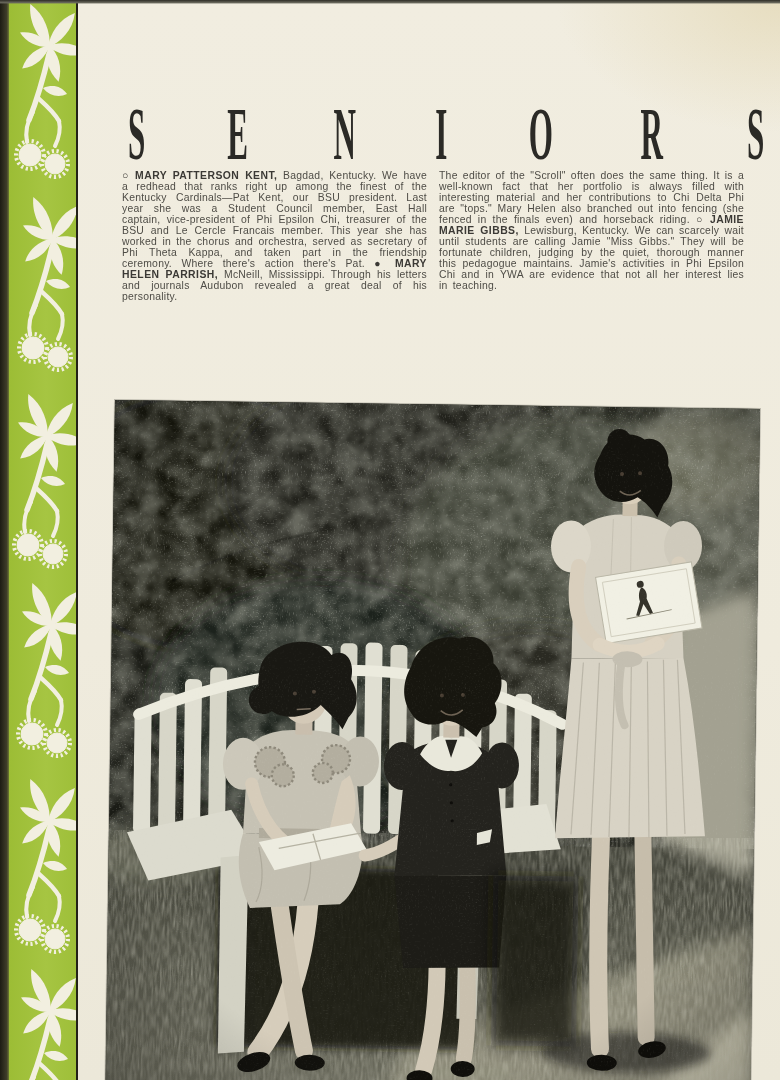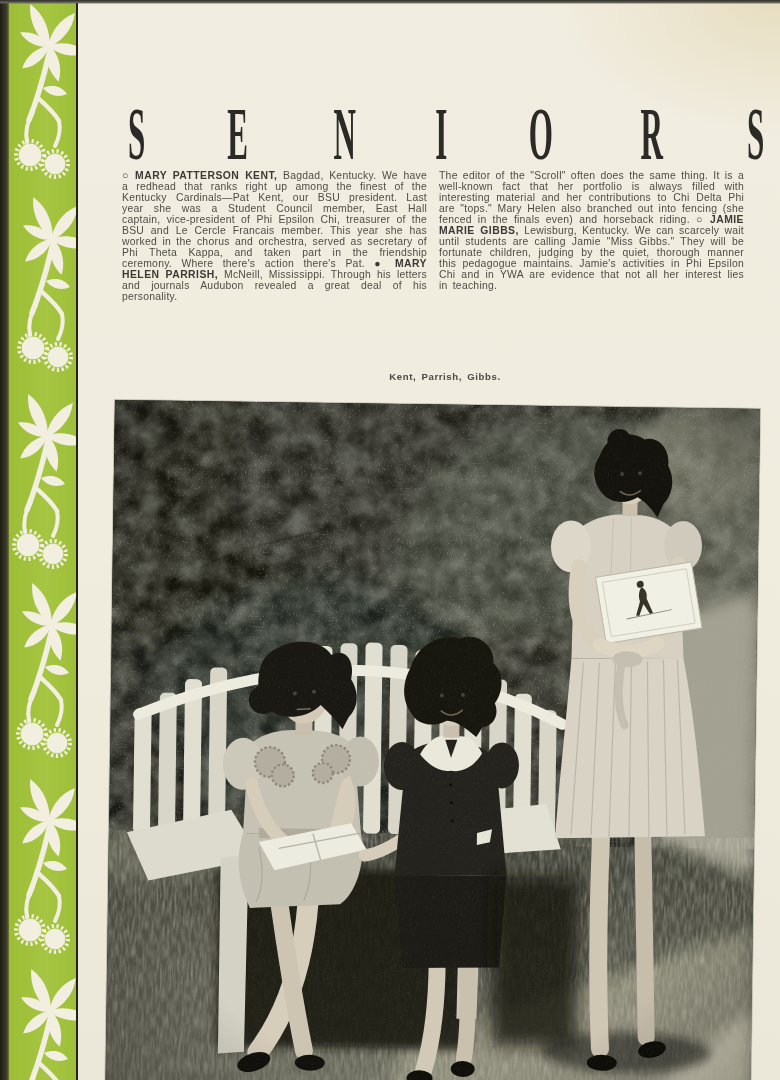--- a/index.html
+++ b/index.html
@@ -130,21 +130,20 @@
       <span class="ch">O</span>
       <span class="ch">R</span>
       <span class="ch">S</span>
     </h1>
 
   <div class="cols">
     <p class="col"><span class="bold">○ </span><span class="bold">MARY PATTERSON KENT,</span><span> Bagdad, Kentucky. We have a redhead that ranks right up among the finest of the Kentucky Cardinals—Pat Kent, our BSU president. Last year she was a Student Council member, East Hall captain, vice-president of Phi Epsilon Chi, treasurer of the BSU and Le Cercle Francais member. This year she has worked in the chorus and orchestra, served as secretary of Phi Theta Kappa, and taken part in the friendship ceremony. Where there's action there's Pat. </span><span class="bold">● MARY HELEN PARRISH,</span><span> McNeill, Mississippi. Through his letters and journals Audubon revealed a great deal of his personality.</span></p>
     <p class="col"><span>The editor of the "Scroll" often does the same thing. It is a well-known fact that her portfolio is always filled with interesting material and her contributions to Chi Delta Phi are "tops." Mary Helen also branched out into fencing (she fenced in the finals even) and horseback riding. </span><span class="bold">○ JAMIE MARIE GIBBS,</span><span> Lewisburg, Kentucky. We can scarcely wait until students are calling Jamie "Miss Gibbs." They will be fortunate children, judging by the quiet, thorough manner this pedagogue maintains. Jamie's activities in Phi Epsilon Chi and in YWA are evidence that not all her interest lies in teaching.</span></p>
   </div>
 
-  <div class="caption">Kent, Parrish, Gibbs.</div>
 
   <figure class="photo" style="margin:0" role="img" aria-label="Black-and-white photograph of three senior women outdoors: two seated on a white slatted garden bench (one in a light dress with ruffled corsage holding an open book, one in a dark dress with a white collar), and one standing at right in a light pleated dress holding a white book; dark trees behind and sunlit grass below.">
     <svg viewBox="0 0 645 690" preserveAspectRatio="none">
       <defs>
         <filter id="b4" x="-30%" y="-30%" width="160%" height="160%">
             <feGaussianBlur stdDeviation="4"></feGaussianBlur>
           </filter>
         <filter id="b8" x="-40%" y="-40%" width="180%" height="180%">
             <feGaussianBlur stdDeviation="8"></feGaussianBlur>
           </filter>

